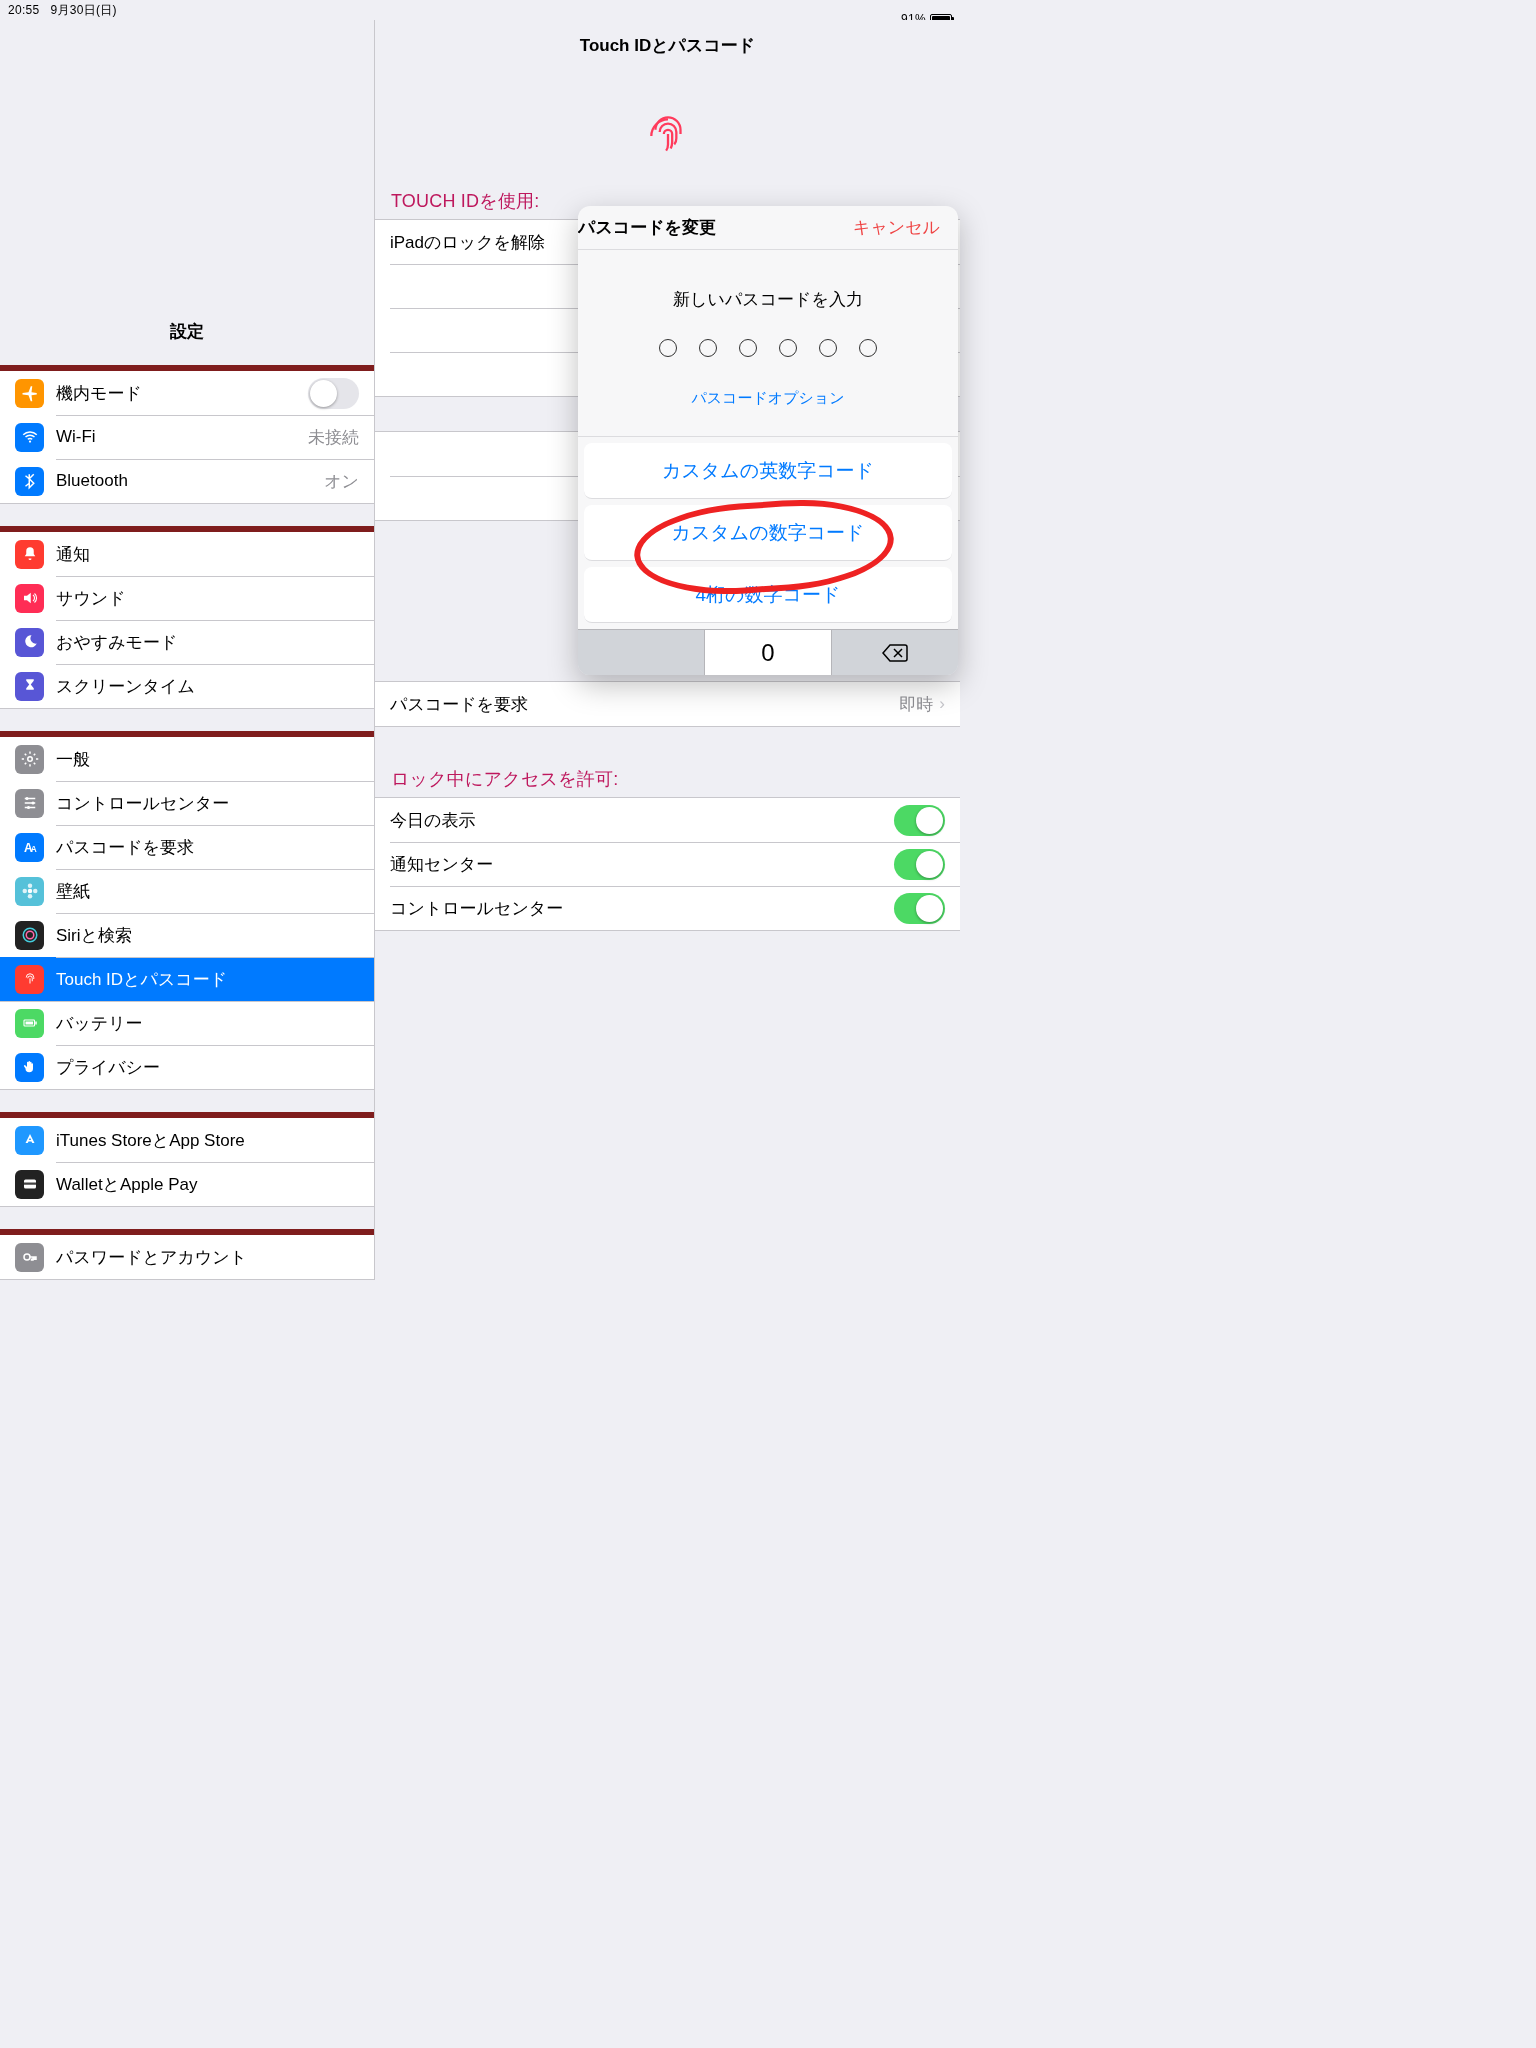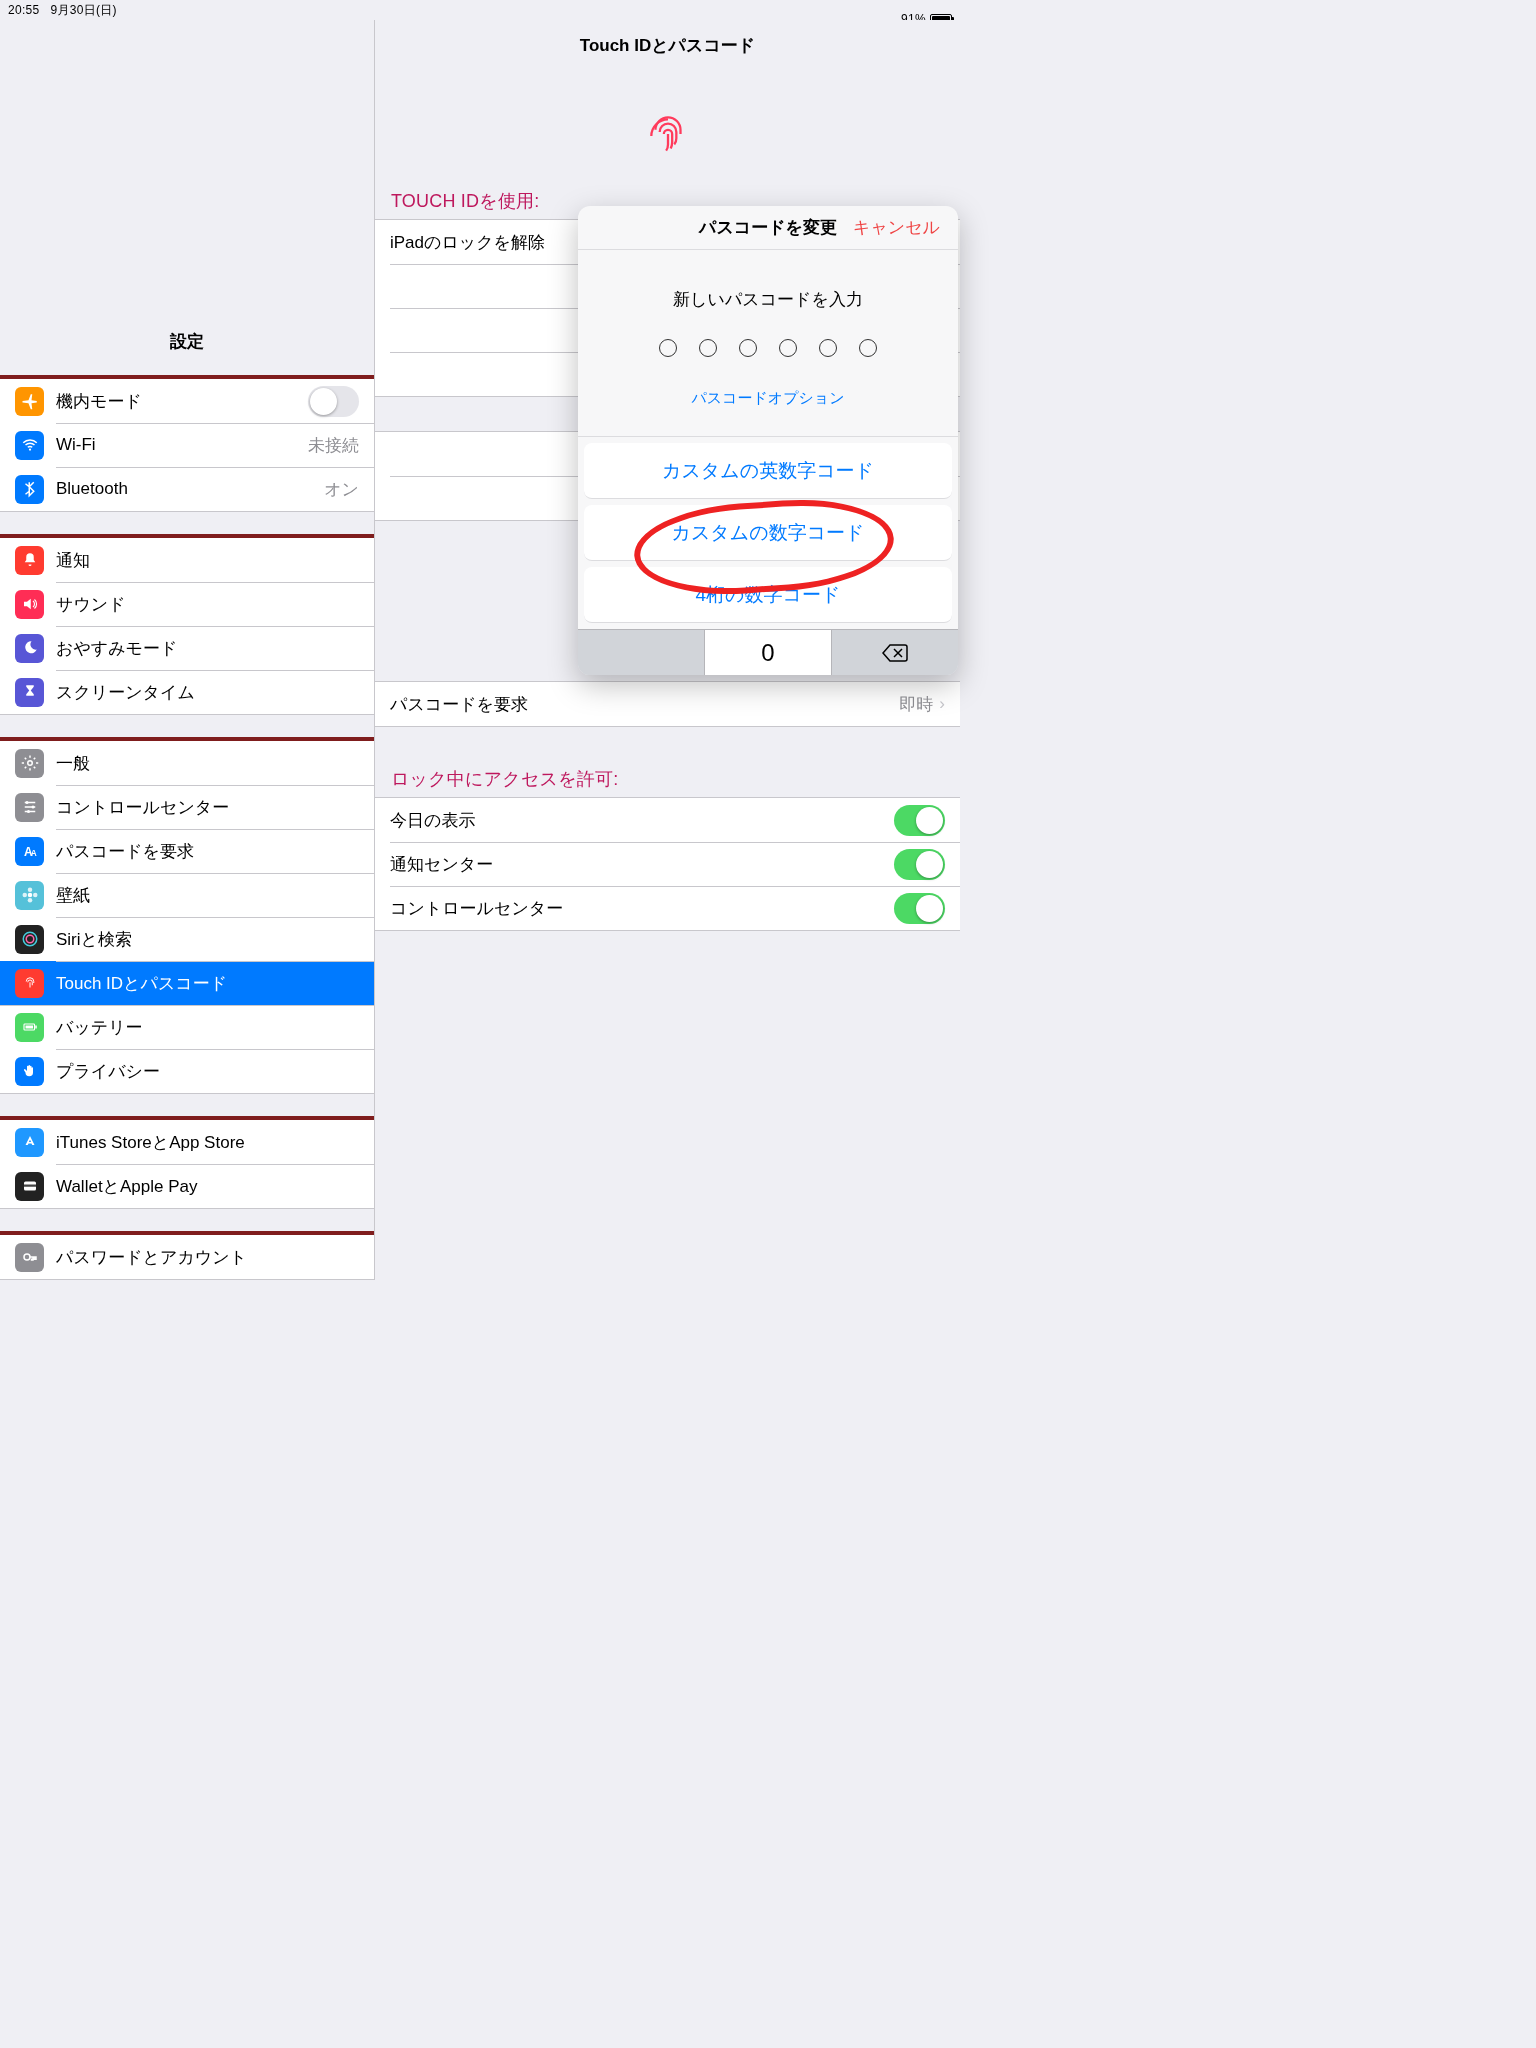--- a/index.html
+++ b/index.html
@@ -8,21 +8,21 @@
   .statusbar .right { display: flex; align-items: center; gap: 4px; margin-top: 17px; }
   .batt { width: 22px; height: 10px; border: 1px solid #000; border-radius: 2px; position: relative; }
   .batt::after { content: ""; position: absolute; right: -3px; top: 2px; width: 2px; height: 4px; background: #000; border-radius: 0 1px 1px 0; }
   .batt .fill { position: absolute; left: 1px; top: 1px; bottom: 1px; width: 90%; background: #000; border-radius: 1px; }
 
   .container { display: flex; height: calc(100% - 20px); }
 
   
   .sidebar { width: 375px; background: #efeff4; border-right: 1px solid #c8c7cc; display: flex; flex-direction: column; overflow: hidden; justify-content: flex-end; }
   .sidebar-title { text-align: center; font-weight: 600; font-size: 17px; padding: 14px 0 22px; }
-  .group { background: #fff; border-top: 4px solid #7f1d1d; border-bottom: 1px solid #c8c7cc; }
+  .group { background: #fff; border-top: 6px solid #7f1d1d; border-bottom: 1px solid #c8c7cc; }
   .gap { height: 22px; }
   .row { display: flex; align-items: center; height: 44px; padding: 0 15px 0 15px; position: relative; font-size: 17px; }
   .row + .row::before { content: ""; position: absolute; left: 56px; right: 0; top: 0; height: 1px; background: #c8c7cc; }
   .row.selected { background: #007aff; color: #fff; }
   .row.selected + .row::before { left: 0; }
   .row .label { flex: 1; padding-left: 12px; white-space: nowrap; overflow: hidden; }
   .row .detail { color: #8e8e93; font-size: 17px; }
   .icon { width: 29px; height: 29px; border-radius: 6px; display: flex; align-items: center; justify-content: center; color: #fff; flex-shrink: 0; }
   .icon svg { width: 18px; height: 18px; }
   .switch { width: 51px; height: 31px; border-radius: 16px; background: #e5e5ea; position: relative; }
@@ -39,21 +39,21 @@
   .d-row { display: flex; align-items: center; height: 44px; padding: 0 15px; font-size: 17px; position: relative; }
   .d-row + .d-row::before { content: ""; position: absolute; left: 15px; right: 0; top: 0; height: 1px; background: #c8c7cc; }
   .d-row .d-label { flex: 1; }
   .d-row .d-detail { color: #8e8e93; margin-right: 6px; }
   .chev { color: #c7c7cc; }
   .d-gap { height: 34px; }
 
   
   .sheet-backdrop { position: absolute; inset: 0; }
   .sheet { position: absolute; top: 206px; left: 50%; transform: translateX(-50%); width: 380px; background: #f7f7f8; border-radius: 12px; box-shadow: 0 10px 30px rgba(0,0,0,.25); overflow: hidden; }
-  .sheet-header { position: relative; height: 44px; display: flex; align-items: center; justify-content: center; font-weight: 600; font-size: 17px; border-bottom: 1px solid #dcdcdf; }
+  .sheet-header { position: relative; height: 44px; display: flex; align-items: center; font-weight: 600; font-size: 17px; border-bottom: 1px solid #dcdcdf; }
   .sheet-header .cancel { position: absolute; right: 18px; color: #ef4444; font-weight: 400; font-size: 17px; }
   .sheet-body { text-align: center; padding: 38px 0 10px; }
   .sheet-body .prompt { font-size: 17px; }
   .dots { display: flex; justify-content: center; gap: 22px; padding: 28px 0 32px; }
   .dots .dot { width: 18px; height: 18px; border-radius: 50%; border: 1.5px solid #333; }
   .options-link { color: #007aff; font-size: 15px; padding-bottom: 18px; }
   .opt-list { border-top: 1px solid #dcdcdf; }
   .opt { height: 56px; display: flex; align-items: center; justify-content: center; font-size: 19px; color: #007aff; background: #fff; border-bottom: 1px solid #dcdcdf; margin: 0 6px 6px; border-radius: 8px; }
   .opt:first-child { margin-top: 6px; }
 

